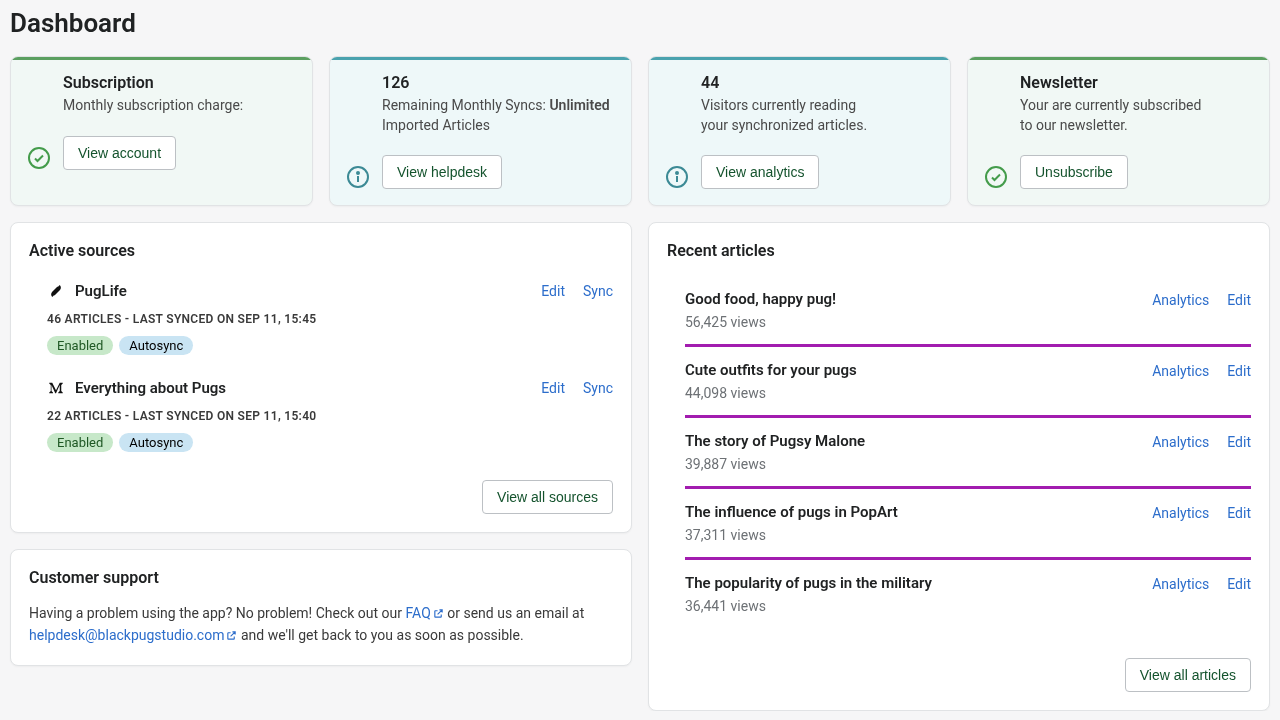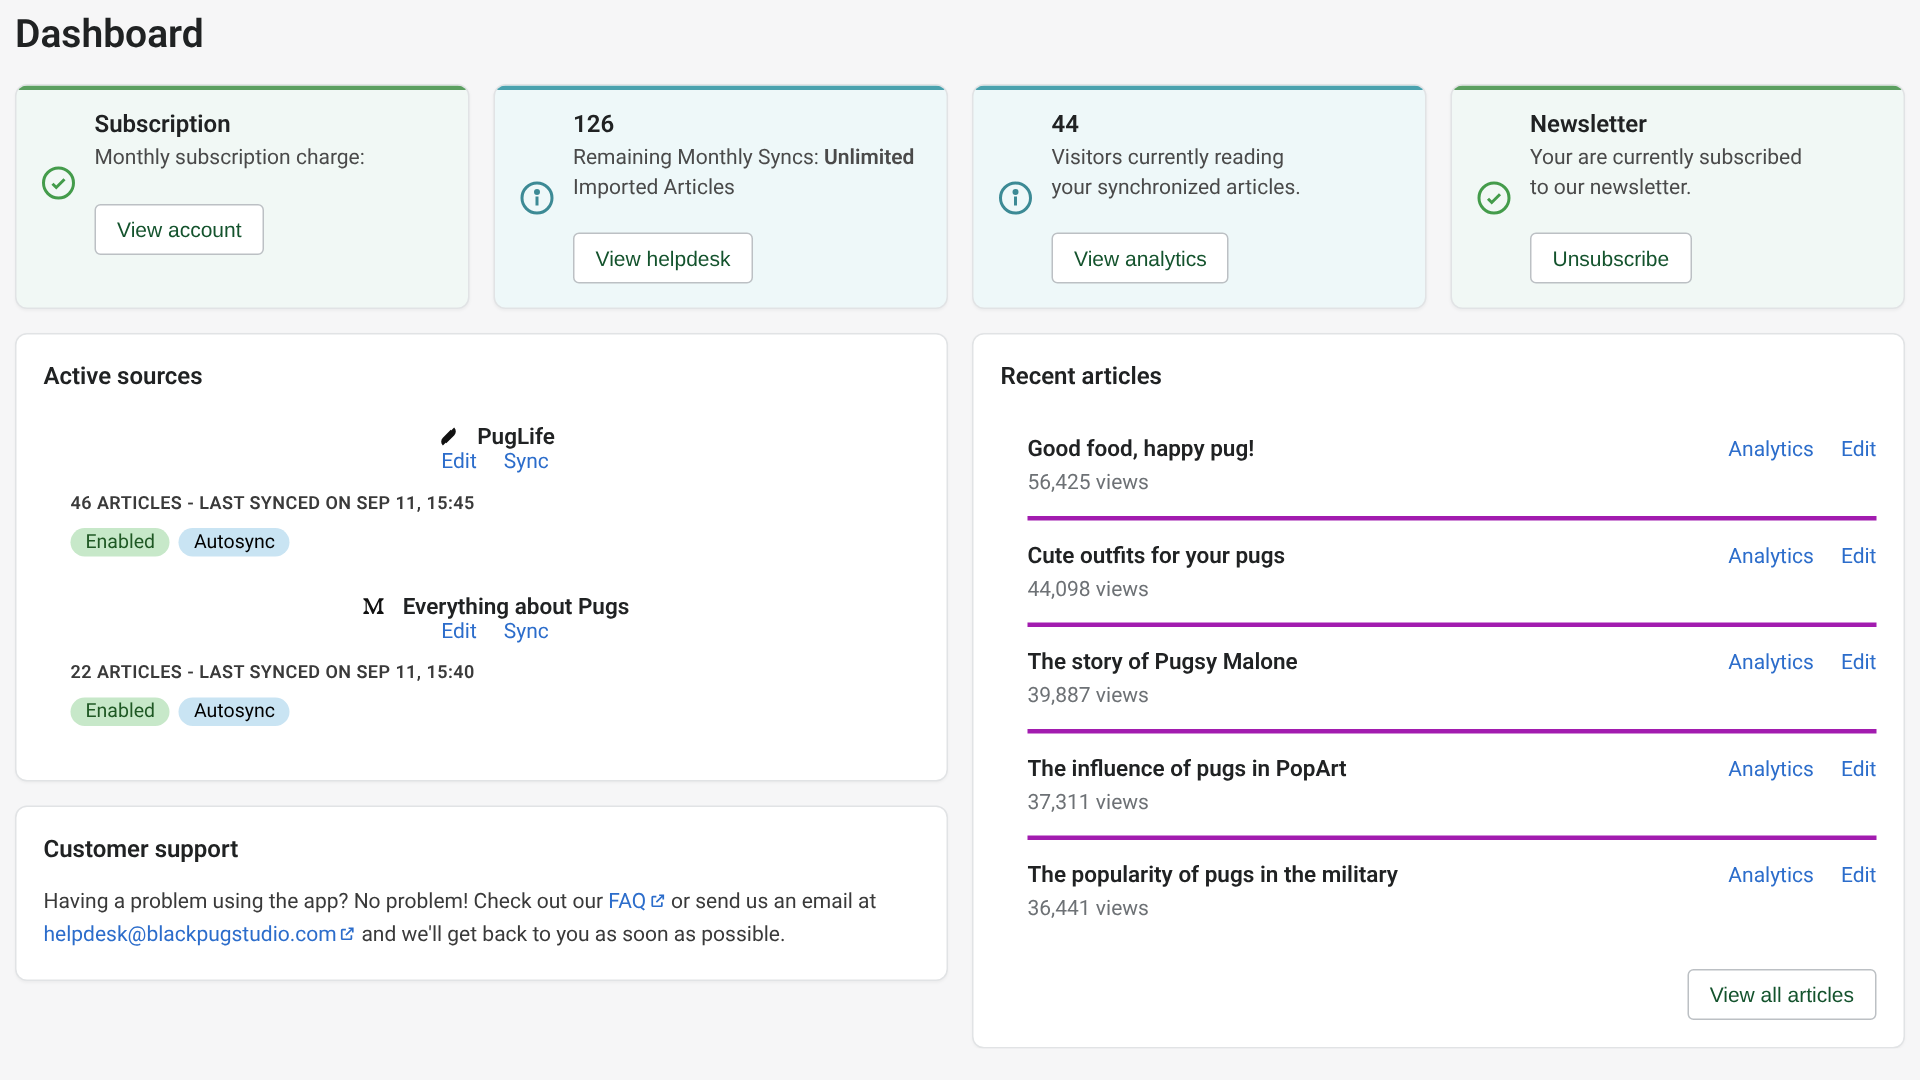--- a/index.html
+++ b/index.html
@@ -35,21 +35,21 @@
   .stat-card.teal { background: #eef8f9; }
   .stat-card .topbar {
     position: absolute;
     top: 0; left: 0; right: 0;
     height: 3px;
   }
   .stat-card.green .topbar { background: #5b9f60; }
   .stat-card.teal .topbar { background: #4aa2ae; }
   .stat-head {
     display: flex;
-    align-items: center;
+    align-items: flex-end;
     gap: 12px;
   }
   .stat-icon {
     width: 24px;
     height: 24px;
     flex-shrink: 0;
     margin-top: 2px;
   }
   .stat-body { flex: 1; }
   .stat-title {
@@ -85,22 +85,21 @@
     font-size: 16px;
     font-weight: 600;
     margin-bottom: 16px;
   }
   .source {
     padding: 6px 0 18px 18px;
   }
   .source-head {
     display: flex;
     align-items: center;
-    justify-content: flex-start;
-    flex-direction: column;
+    justify-content: space-between;
   }
   .source-name-wrap {
     display: flex;
     align-items: center;
     gap: 10px;
   }
   .source-logo {
     width: 18px;
     height: 18px;
     display: inline-flex;
@@ -292,20 +291,23 @@
             <a class="link">Sync</a>
           </div>
         </div>
         <div class="source-meta">22 ARTICLES - LAST SYNCED ON SEP 11, 15:40</div>
         <div class="badges">
           <span class="badge enabled">Enabled</span>
           <span class="badge autosync">Autosync</span>
         </div>
       </div>
 
+      <div class="right-align">
+        <button class="btn" style="margin-top:0">View all sources</button>
+      </div>
     </div>
 
     <div class="card panel">
       <div class="panel-title">Customer support</div>
       <p class="support-text">
         <span>Having a problem using the app? No problem! Check out our </span><a><span>FAQ</span><span class="ext-icon"><svg width="11" height="11" viewBox="0 0 24 24" fill="none" stroke="#2c6dcb" stroke-width="2.5">
                 <path d="M14 4h6v6M20 4L10 14"></path>
                 <path d="M18 14v5a1 1 0 0 1-1 1H5a1 1 0 0 1-1-1V7a1 1 0 0 1 1-1h5"></path>
               </svg></span></a><span> or send us an email at </span><a><span>helpdesk@blackpugstudio.com</span><span class="ext-icon"><svg width="11" height="11" viewBox="0 0 24 24" fill="none" stroke="#2c6dcb" stroke-width="2.5">
                 <path d="M14 4h6v6M20 4L10 14"></path>
@@ -363,16 +365,16 @@
           <div class="article-title">The popularity of pugs in the military</div>
           <div class="article-views">36,441 views</div>
         </div>
         <div class="article-links">
           <a class="link">Analytics</a>
           <a class="link">Edit</a>
         </div>
       </div>
     </div>
     <div class="right-align">
-      <button class="btn" style="margin-top:8px">View all articles</button>
+      <button class="btn" style="margin-top:20px">View all articles</button>
     </div>
   </div>
 </div>
 
 </body></html>

